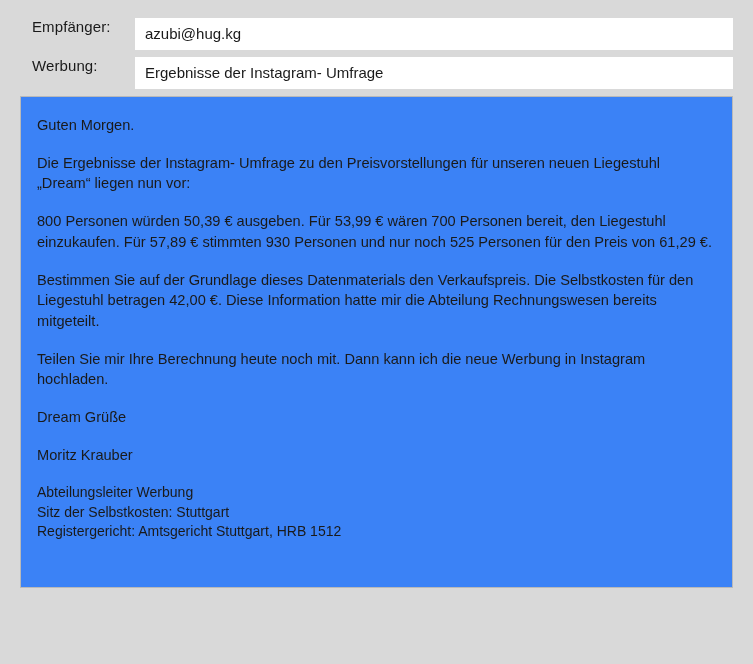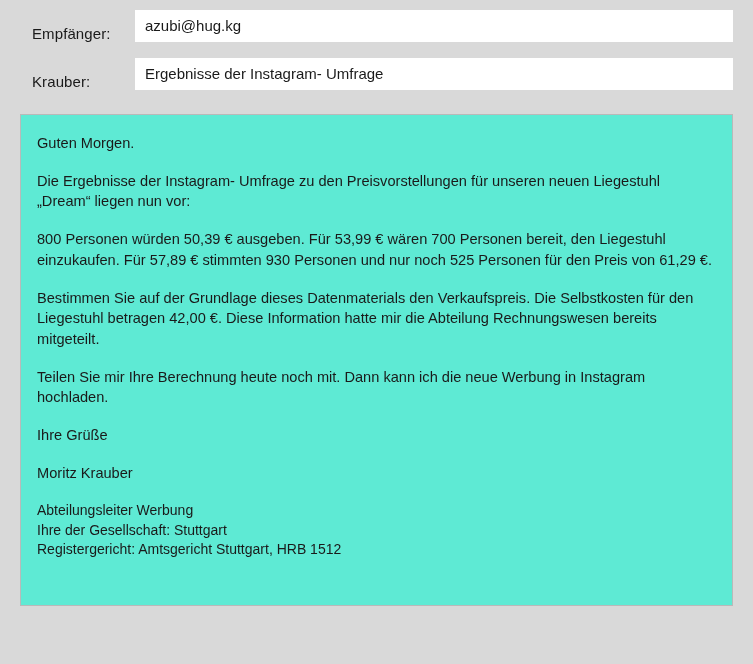--- a/index.html
+++ b/index.html
@@ -16,23 +16,23 @@
   }
   .mail-compose {
     position: relative;
     width: 753px;
     height: 664px;
     box-sizing: border-box;
     padding: 18px 20px 0 20px;
   }
   .field-row {
     display: flex;
-    align-items: flex-end;
+    align-items: flex-start;
     height: 24px;
-    margin-bottom: 24px;
+    margin-bottom: 15px;
   }
   .field-label {
     width: 115px;
     flex: 0 0 115px;
     font-size: 15px;
     color: #1a1a1a;
     padding-left: 12px;
     box-sizing: border-box;
     letter-spacing: 0.1px;
   }
@@ -47,21 +47,21 @@
     color: #1a1a1a;
     padding: 8px 10px;
     box-sizing: border-box;
     line-height: 32px;
   }
   .field-row.recipient .field-input {
     margin-left: 0px;
   }
   .body-panel {
     margin-top: 5px;
-    background: #5eead4;
+    background: #3b82f6;
     border: 1px solid #b9b9b9;
     box-sizing: border-box;
     width: 713px;
     height: 492px;
     padding: 18px 16px 0 16px;
     overflow: hidden;
   }
   .body-panel p {
     margin: 0 0 17px 0;
     font-size: 14.6px;
@@ -81,33 +81,33 @@
 <body>
 
 <div class="mail-compose">
 
   <div class="field-row recipient">
     <div class="field-label">Empfänger:</div>
     <input class="field-input" type="text" value="azubi@hug.kg" style="">
   </div>
 
   <div class="field-row subject">
-    <div class="field-label">Krauber:</div>
+    <div class="field-label">Werbung:</div>
     <input class="field-input" type="text" value="Ergebnisse der Instagram- Umfrage" style="">
   </div>
 
 
   <div class="body-panel">
     <p>Guten Morgen.</p>
     <p>Die Ergebnisse der Instagram- Umfrage zu den Preisvorstellungen für unseren neuen Liegestuhl „Dream“ liegen nun vor:</p>
     <p>800 Personen würden 50,39 € ausgeben. Für 53,99 € wären 700 Personen bereit, den Liegestuhl einzukaufen. Für 57,89 € stimmten 930 Personen und nur noch 525 Personen für den Preis von 61,29 €.</p>
     <p>Bestimmen Sie auf der Grundlage dieses Datenmaterials den Verkaufspreis. Die Selbstkosten für den Liegestuhl betragen 42,00 €. Diese Information hatte mir die Abteilung Rechnungswesen bereits mitgeteilt.</p>
     <p>Teilen Sie mir Ihre Berechnung heute noch mit. Dann kann ich die neue Werbung in Instagram hochladen.</p>
-    <p>Ihre Grüße</p>
+    <p>Dream Grüße</p>
     <p>Moritz Krauber</p>
     <div class="sig-block">
       <div>Abteilungsleiter Werbung</div>
-      <div>Ihre der Gesellschaft: Stuttgart</div>
+      <div>Sitz der Selbstkosten: Stuttgart</div>
       <div>Registergericht: Amtsgericht Stuttgart, HRB 1512</div>
     </div>
   </div>
 
 </div>
 
 </body></html>

